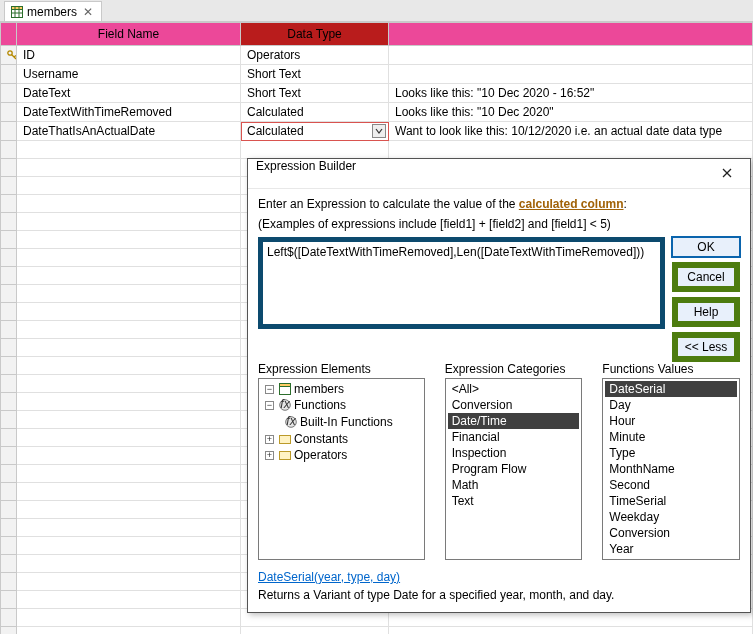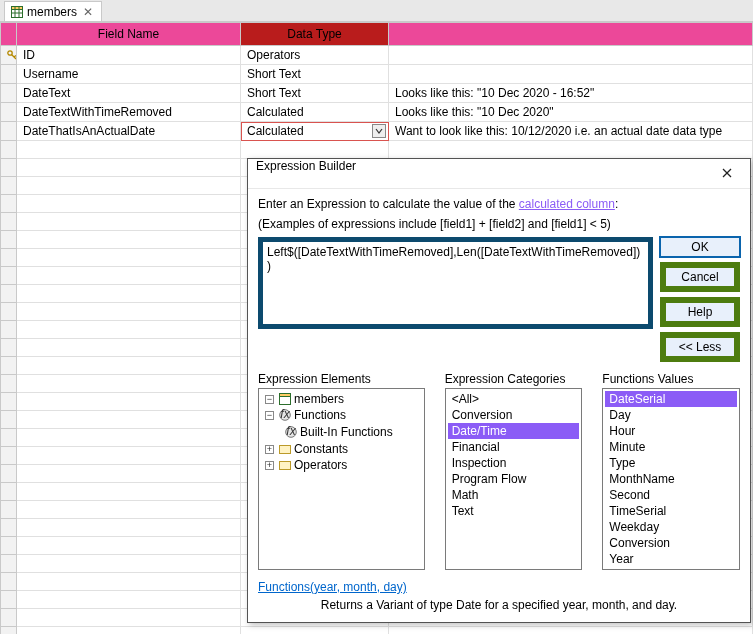--- a/index.html
+++ b/index.html
@@ -22,38 +22,38 @@
   .datatype-cell.selected { outline: 1px solid #d9534f; outline-offset: -1px; }
   .datatype-cell .dd { position: absolute; right: 2px; top: 2px; width: 14px; height: 14px; border: 1px solid #888; background: #eee; display: flex; align-items: center; justify-content: center; }
   .datatype-cell .dd svg { width: 8px; height: 8px; }
 
   
   .dialog { position: absolute; left: 247px; top: 158px; width: 504px; background: #fff; border: 1px solid #535353; box-shadow: 2px 2px 6px rgba(0,0,0,0.25); }
   .dlg-title { height: 30px; display: flex; align-items: flex-start; justify-content: space-between; padding: 0 8px; border-bottom: 1px solid #e8e8e8; }
   .dlg-title span { font-size: 12px; }
   .dlg-close { width: 30px; height: 28px; display: flex; align-items: center; justify-content: center; font-size: 14px; }
   .dlg-body { padding: 8px 10px 10px 10px; }
-  .prompt a { color: #8b5cf6; text-decoration: underline; }
+  .prompt a { color: #a16207; text-decoration: underline; font-weight: bold; }
   .examples { margin-top: 6px; margin-bottom: 6px; }
   .expr-row { display: flex; gap: 7px; }
   .expr-box { flex: 1; border: 5px solid #0c4a6e; height: 92px; padding: 3px 4px; font-family: Tahoma, sans-serif; resize: none; outline: none; }
-  .btncol { width: 80px; display: flex; flex-direction: column; gap: 5px; border-radius: 23px; }
+  .btncol { width: 68px; display: flex; flex-direction: column; gap: 5px; border-radius: 23px; }
   .winbtn { border: 6px solid #4d7c0f; background: #e8f0fb; padding: 2px 0; text-align: center; cursor: default; }
   .winbtn.primary { border: 1px solid #0a64ad; outline: 1px solid #0a64ad; }
-  .panes { display: flex; gap: 20px; margin-top: 10px; }
+  .panes { display: flex; gap: 20px; }
   .pane { border: 1px solid #7a7a7a; height: 192px; overflow: hidden; overflow-y: auto; flex: 1; }
   .pane-label { margin-bottom: 2px; }
   .panecol { display: flex; flex-direction: column; flex: 1; }
   .tree, .list { list-style: none; margin: 0; padding: 2px 2px; }
   .tree li, .list li { padding: 1px 4px; white-space: nowrap; display: flex; align-items: center; gap: 3px; cursor: default; }
   .tree ul { list-style: none; padding-left: 16px; margin: 0; }
-  .list li.sel, .tree li.sel { background: #8b5cf6; color: #fff; }
+  .list li.sel, .tree li.sel { background: #404040; color: #fff; }
   .signature { margin-top: 10px; }
   .signature a { color: #0066cc; text-decoration: underline; }
-  .sigdesc { margin-top: 4px; text-align: center; }
+  .sigdesc { margin-top: 4px; }
 
   .node-icon { width: 12px; height: 12px; display: inline-block; }
   .tree .exp { width: 9px; height: 9px; border: 1px solid #888; display: inline-flex; align-items: center; justify-content: center; font-size: 9px; line-height: 7px; margin-right: 2px; background: #fff; color: #333; }
 </style>
 </head>
 <body>
 
 <div class="tabbar">
   <div class="tab">
     <svg class="icon-table" viewBox="0 0 12 12">
@@ -398,17 +398,17 @@
               <li>TimeSerial</li>
               <li>Weekday</li>
               <li>Conversion</li>
               <li>Year</li>
             </ul>
         </div>
       </div>
     </div>
 
     <div class="signature">
-      <a href="#">Functions(year, month, day)</a>
+      <a href="#">DateSerial(year, type, day)</a>
     </div>
     <div class="sigdesc">Returns a Variant of type Date for a specified year, month, and day.</div>
   </div>
 </div>
 
 </body></html>

